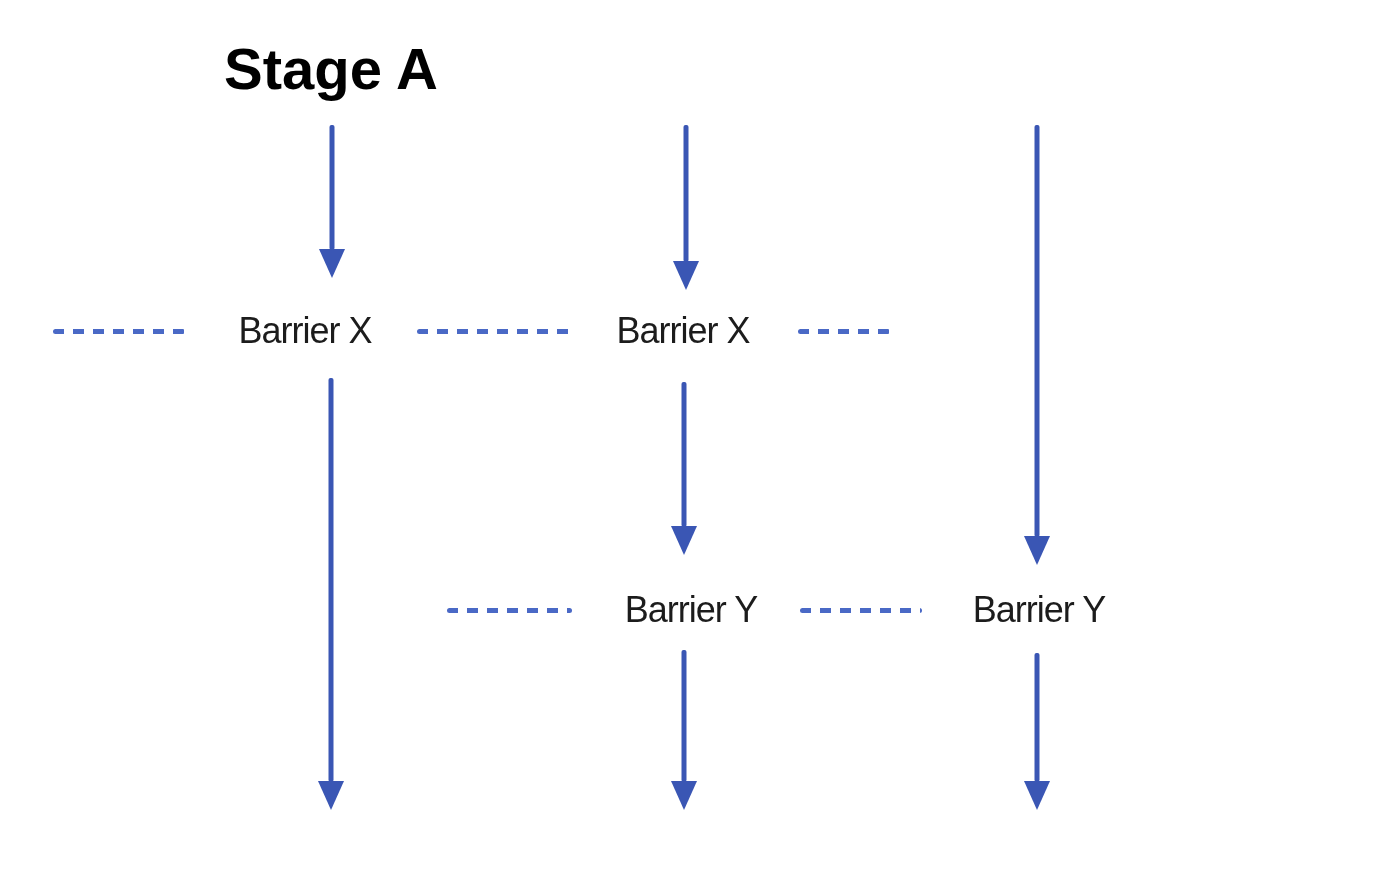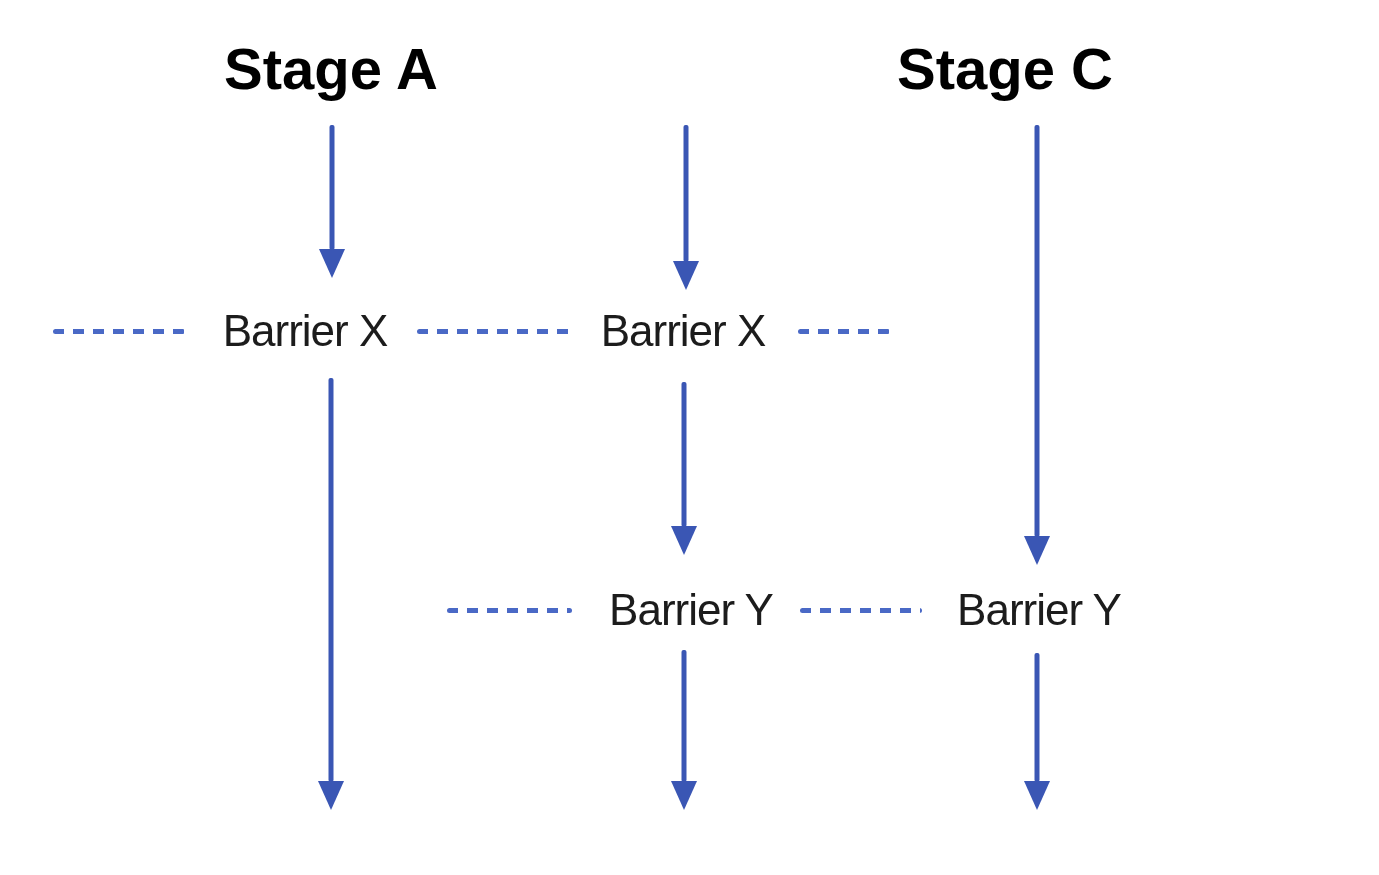--- a/index.html
+++ b/index.html
@@ -43,21 +43,21 @@
     width: 0;
     height: 0;
     transform: translateX(-50%);
     border-left: 13px solid transparent;
     border-right: 13px solid transparent;
     border-top: 29px solid var(--arrow);
   }
   .barrier-label {
     position: absolute;
     transform: translate(-50%, -50%);
-    font-size: 44px;
+    font-size: 36px;
     font-weight: 500;
     letter-spacing: -1px;
     color: var(--barrier-text);
     white-space: nowrap;
     line-height: 1;
   }
   .dash-run {
     position: absolute;
     height: 5px;
     border-radius: 3px;
@@ -94,21 +94,20 @@
   .y-dash-3 { left: 1155px; top: 608px; width: 125px; }
   .y-label-1 { left: 691px;  top: 610px; }
   .y-label-2 { left: 1039px; top: 610px; }
 </style>
 </head>
 <body>
 
 <div class="canvas">
 
   <div class="stage-label" style="left:331px">Stage A</div>
-  <div class="stage-label" style="left:1005px">Stage C</div>
 
   <div class="vline a-line-1"></div>
   <div class="arrowhead a-head-1"></div>
   <div class="vline a-line-2"></div>
   <div class="arrowhead a-head-2"></div>
 
   <div class="vline b-line-1"></div>
   <div class="arrowhead b-head-1"></div>
   <div class="vline b-line-2"></div>
   <div class="arrowhead b-head-2"></div>

